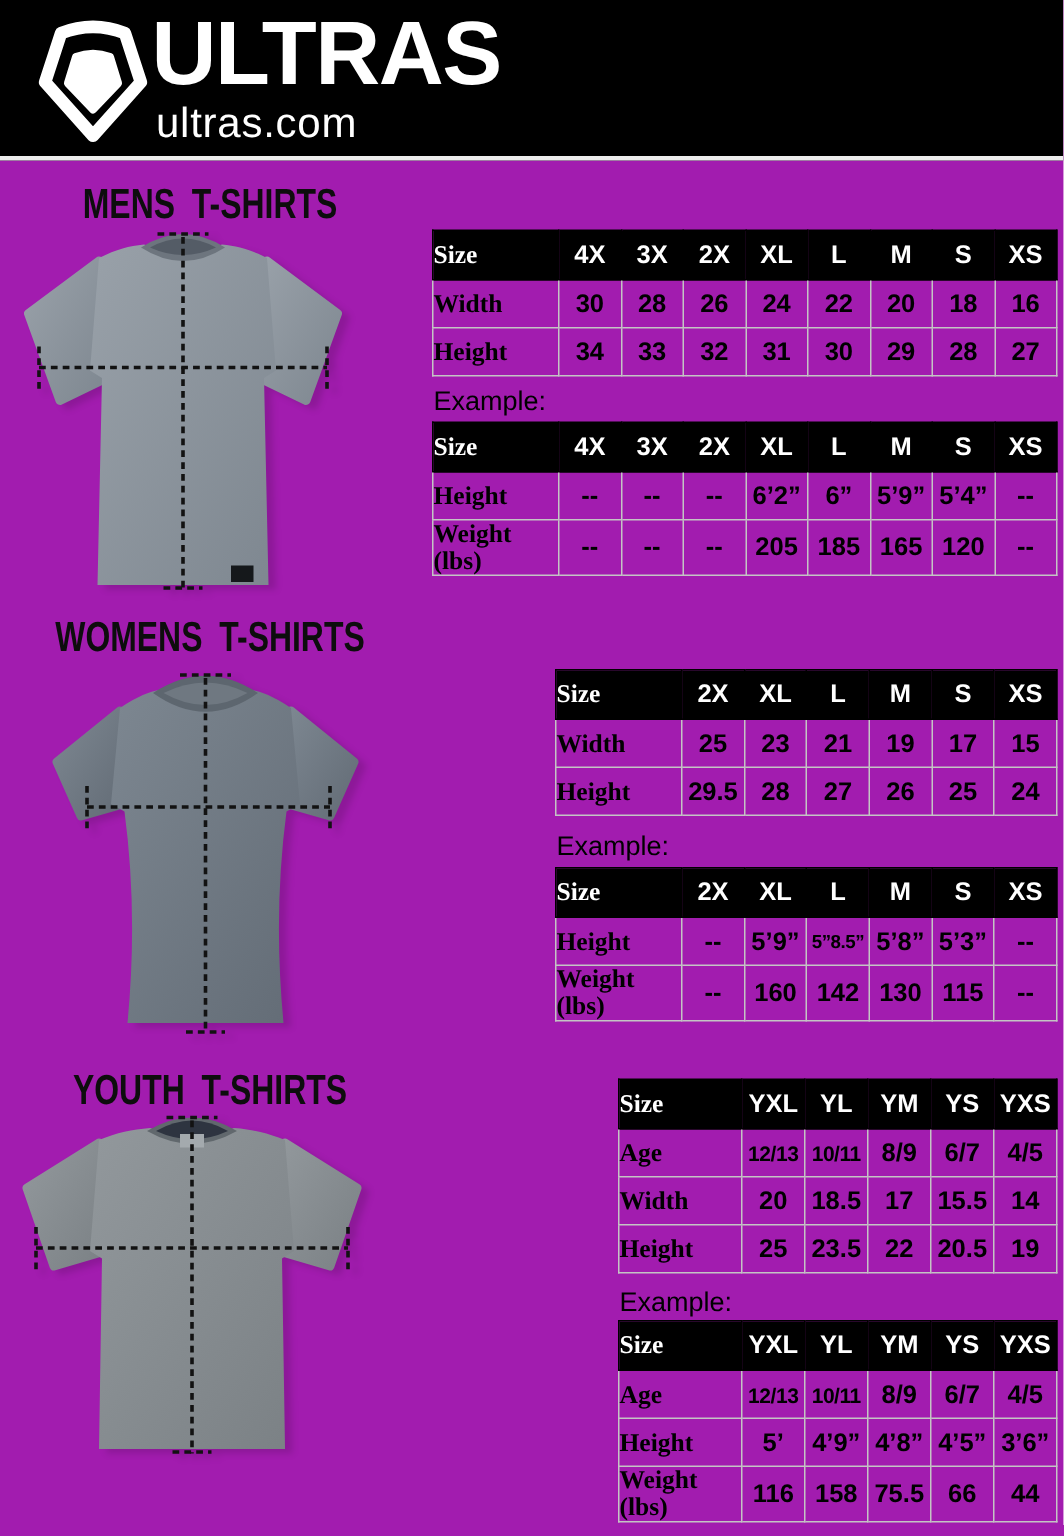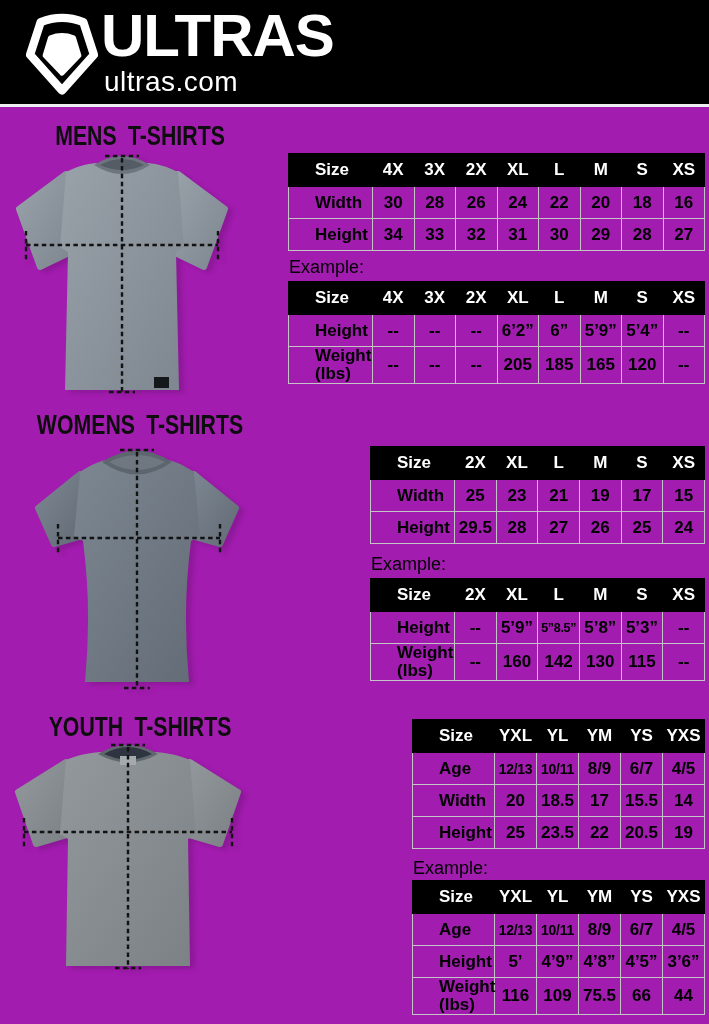--- a/index.html
+++ b/index.html
@@ -39,21 +39,21 @@
   #shirt-youth  { left:8px;  top:740px; width:240px; height:232px; }
   
   .tbl-wrap { position:absolute; }
   table { width:100%; border-collapse:collapse; table-layout:fixed;
           font-family:"Liberation Sans", sans-serif; }
   th, td { border:1px solid #c4c4c4; font-weight:bold; color:#000;
            font-size:17px; text-align:center; vertical-align:middle;
            padding:0 1px; height:32px; }
   thead th { background:#000000; color:#ffffff; border-color:#000000;
              height:33px; font-size:17px; }
-  th.label-col { text-align:left; padding-left:26px; }
+  th.label-col { text-align:left; padding-left:0;font-family:Liberation Serif, serif; }
   tbody th.label-col { white-space:pre-line; line-height:1.05; }
   td.small { font-size:12.5px; letter-spacing:-0.3px; }
   td.mid   { font-size:14px;  letter-spacing:-0.3px; }
   .w-mens   .label-col { width:84px; }
   .w-womens .label-col { width:84px; }
   .w-youth  .label-col { width:82px; }
   #tbl-mens-size   { left:288px; top:153px; width:417px; }
   #tbl-mens-ex     { left:288px; top:281px; width:417px; }
   #tbl-womens-size { left:370px; top:446px; width:335px; }
   #tbl-womens-ex   { left:370px; top:578px; width:335px; }
@@ -383,21 +383,21 @@
             <td>5’</td>
             <td>4’9”</td>
             <td>4’8”</td>
             <td>4’5”</td>
             <td>3’6”</td>
           </tr>
           <tr>
             <th class="label-col">Weight
 (lbs)</th>
             <td>116</td>
-            <td>109</td>
+            <td>158</td>
             <td>75.5</td>
             <td>66</td>
             <td>44</td>
           </tr>
         </tbody>
       </table>
   </div>
 
 </div>
 

